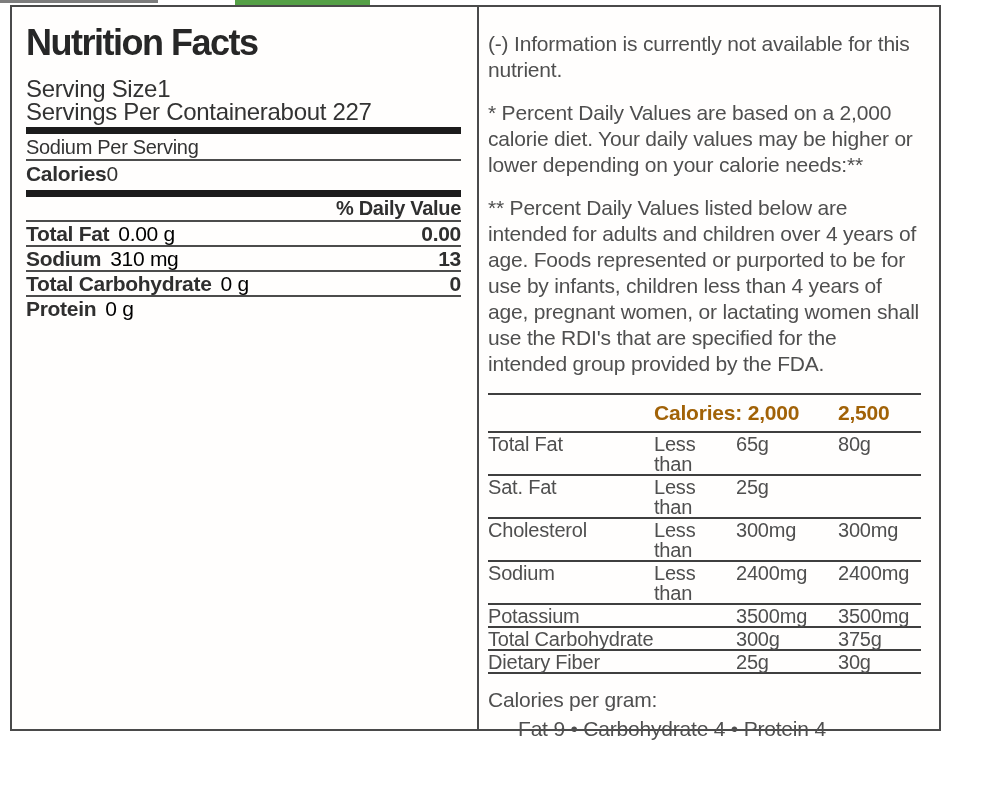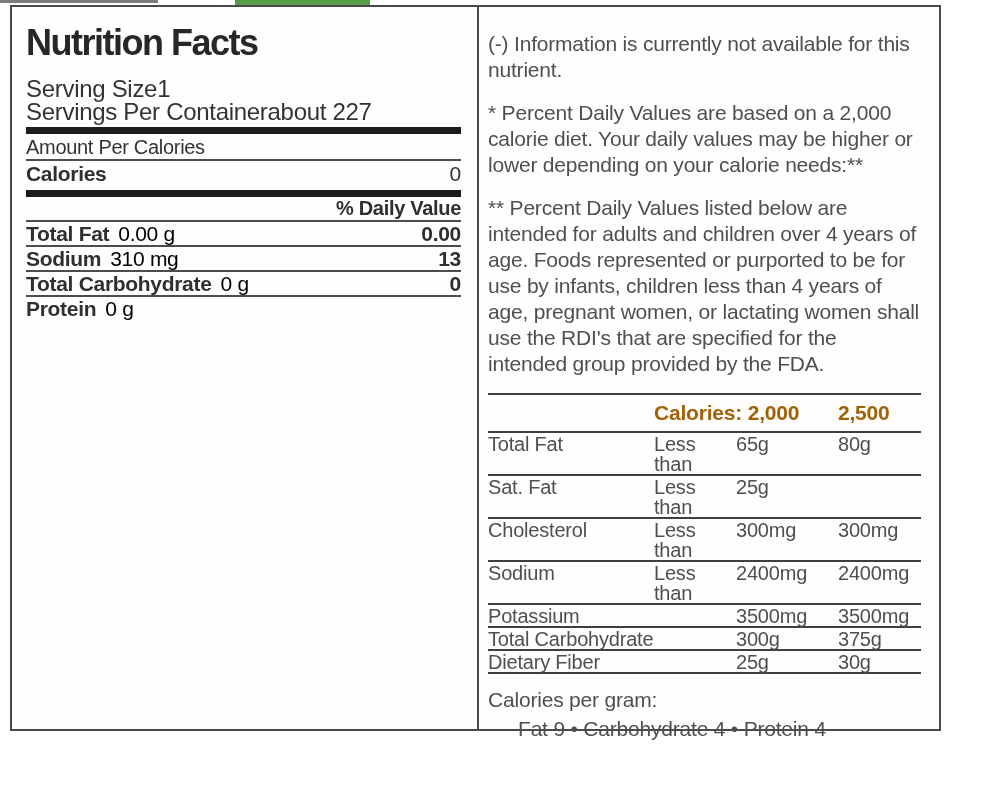--- a/index.html
+++ b/index.html
@@ -25,21 +25,21 @@
   }
 
   
   .nf-title {
     font-size:36px; font-weight:bold; color:#272727; letter-spacing:-1.5px;
     line-height:1.1; margin-bottom:14px;
   }
   .kv-row { display:flex; justify-content:flex-start; font-size:24px; line-height:23px; }
   .thick-bar { height:7px; background:#1c1c1c; margin-top:4px; }
   .aps-heading { font-size:20px; line-height:24px; border-bottom:2px solid #4c4c4c; margin-top:1px; }
-  .calories-row { display:flex; justify-content:space-between; font-size:21px; line-height:25px; }
+  .calories-row { display:flex; justify-content:flex-start; font-size:21px; line-height:25px; }
   .calories-row .lbl { font-weight:bold; color:#2f2f2f; }
   .dv-header { text-align:right; font-weight:bold; font-size:20px; line-height:23px; border-bottom:2px solid #4c4c4c; color:#2f2f2f; }
   .nutrient-row {
     display:flex; justify-content:space-between; font-size:21px; line-height:21px;
     border-bottom:2px solid #4c4c4c; padding:1px 0;
   }
   .nutrient-row.last { border-bottom:none; }
   .nutrient-row .nm { font-weight:bold; color:#2f2f2f; }
   .nutrient-row .amt { font-weight:normal; color:#000000; margin-left:9px; }
   .nutrient-row .dv { font-weight:bold; color:#2f2f2f; }
@@ -76,21 +76,21 @@
         <span>Serving Size</span>
         <span>1</span>
       </div>
       <div class="kv-row">
         <span>Servings Per Container</span>
         <span>about 227</span>
       </div>
 
       <div class="thick-bar"></div>
 
-      <div class="aps-heading">Amount Per Calories</div>
+      <div class="aps-heading">Sodium Per Serving</div>
 
       <div class="calories-row">
         <span class="lbl">Calories</span>
         <span>0</span>
       </div>
 
       <div class="thick-bar"></div>
 
       <div class="dv-header">% Daily Value</div>
 

